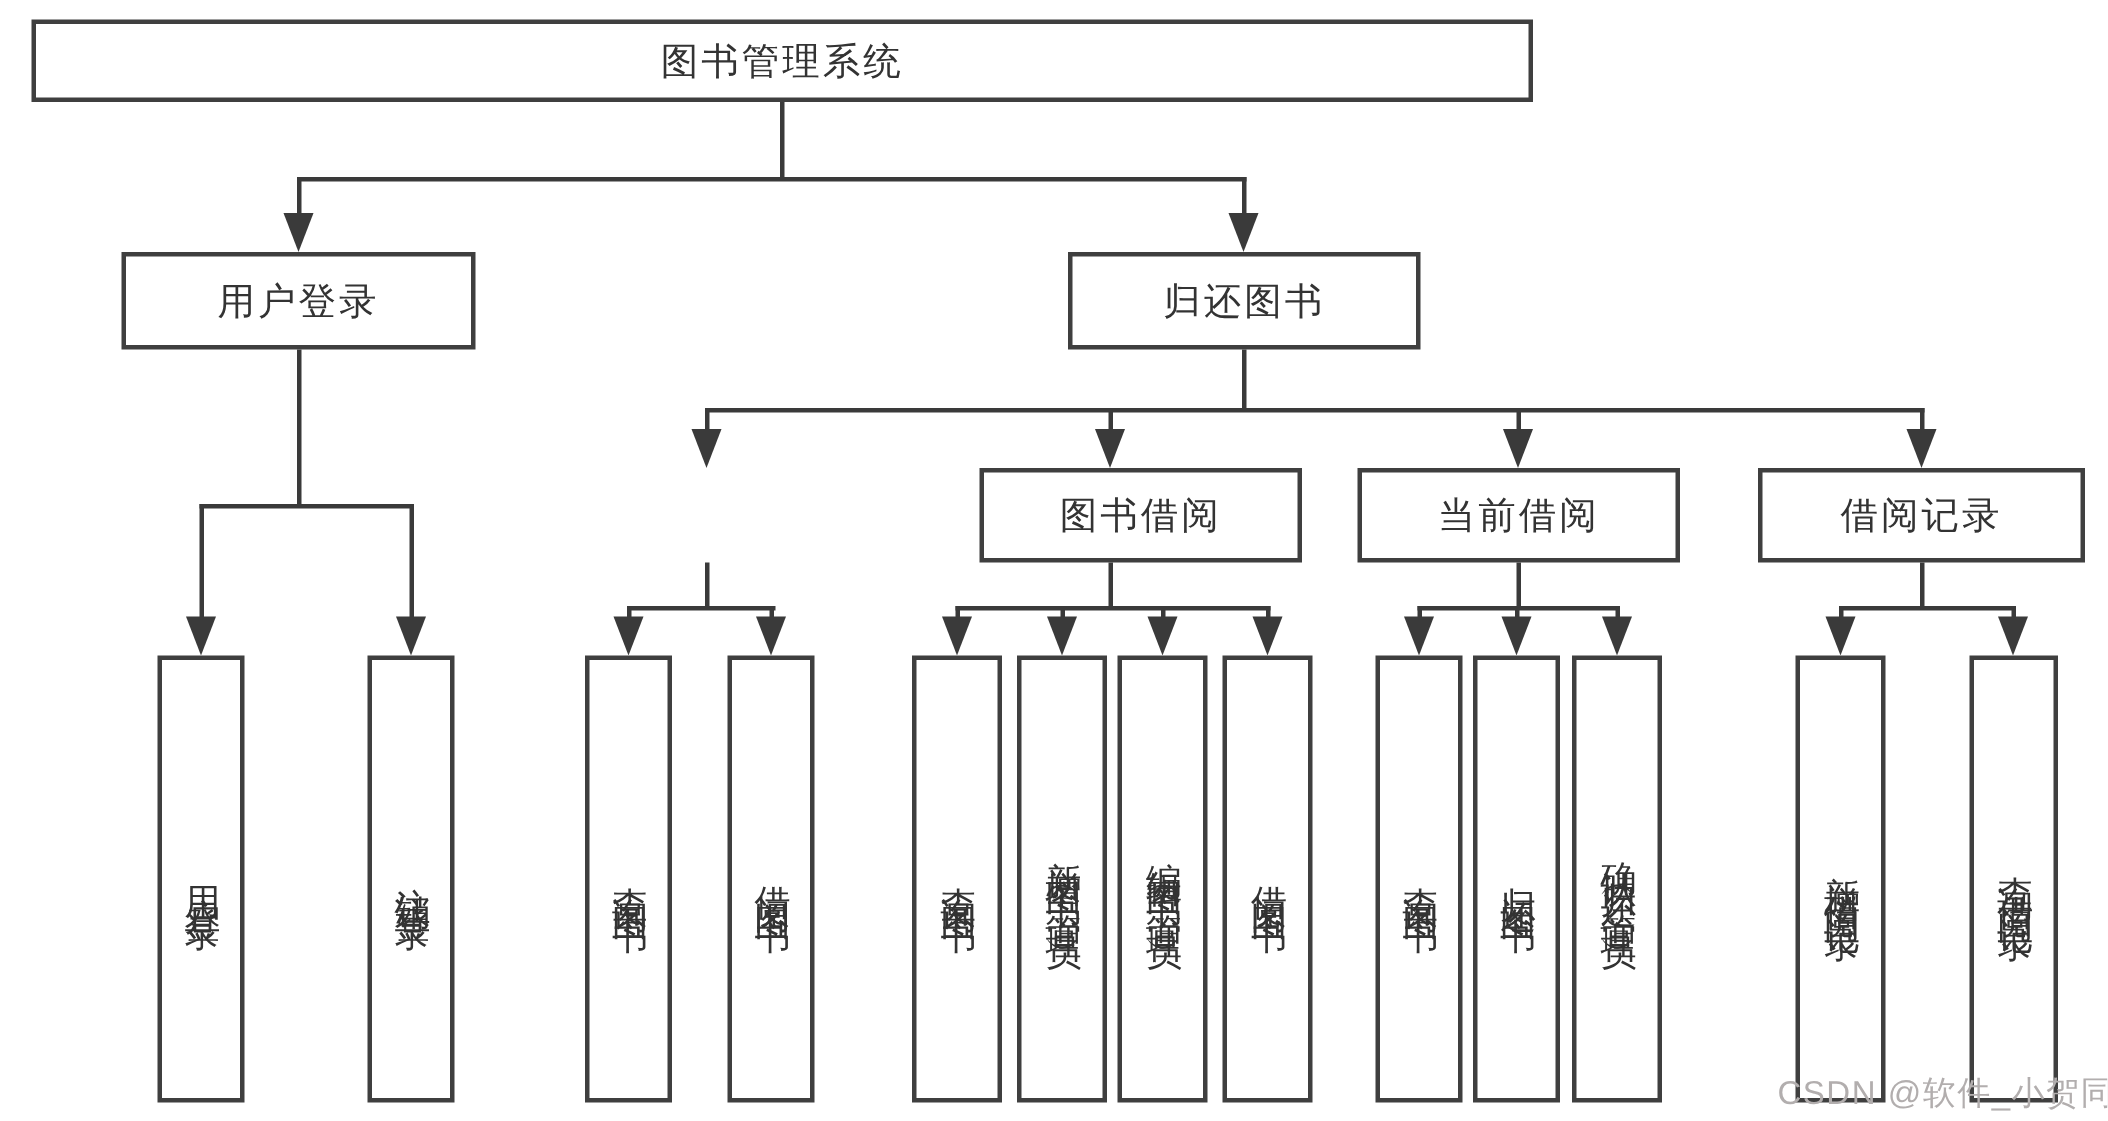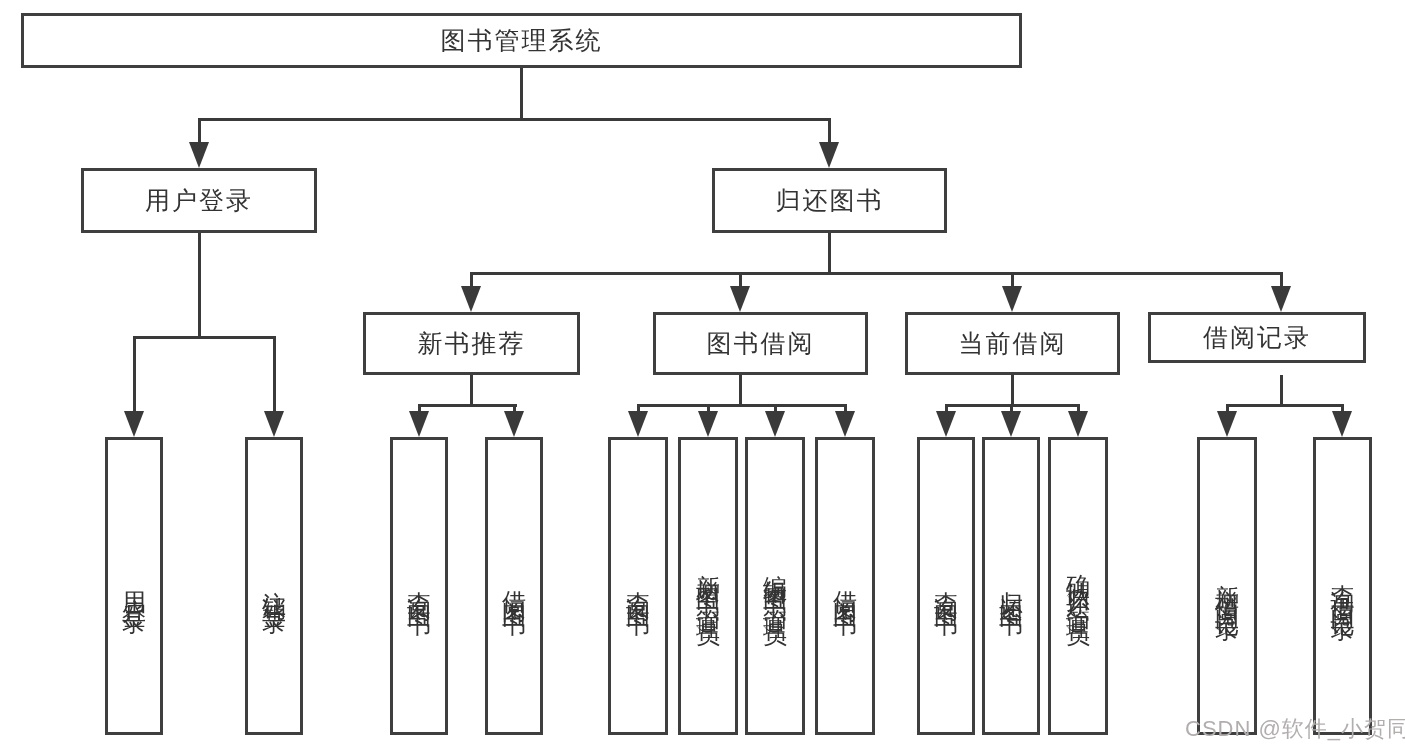--- a/index.html
+++ b/index.html
@@ -81,24 +81,23 @@
   <div class="hline" style="left:470px; top:272px; width:813px;"></div>
   <div class="vline" style="left:470px; top:272px; height:16px;"></div>
   <div class="arrow" style="left:461px; top:286px;"></div>
   <div class="vline" style="left:739px; top:272px; height:16px;"></div>
   <div class="arrow" style="left:730px; top:286px;"></div>
   <div class="vline" style="left:1011px; top:272px; height:16px;"></div>
   <div class="arrow" style="left:1002px; top:286px;"></div>
   <div class="vline" style="left:1280px; top:272px; height:16px;"></div>
   <div class="arrow" style="left:1271px; top:286px;"></div>
 
-  <div class="box" style="left:363px; top:312px; width:217px; height:63px;">新书推荐</div>
   <div class="box" style="left:633px; top:312px; width:215px; height:63px;margin-left:20px;">图书借阅</div>
   <div class="box" style="left:905px; top:312px; width:215px; height:63px;">当前借阅</div>
-  <div class="box" style="left:1148px; top:312px; width:218px; height:51px;">借阅记录</div>
+  <div class="box" style="left:1172px; top:312px; width:218px; height:63px;">借阅记录</div>
 
   <div class="vline" style="left:470px; top:375px; height:31px;"></div>
   <div class="hline" style="left:418px; top:404px; width:99px;"></div>
   <div class="vline" style="left:418px; top:404px; height:9px;"></div>
   <div class="arrow" style="left:409px; top:411px;"></div>
   <div class="vline" style="left:513px; top:404px; height:9px;"></div>
   <div class="arrow" style="left:504px; top:411px;"></div>
 
   <div class="vline" style="left:739px; top:375px; height:31px;"></div>
   <div class="hline" style="left:637px; top:404px; width:210px;"></div>

